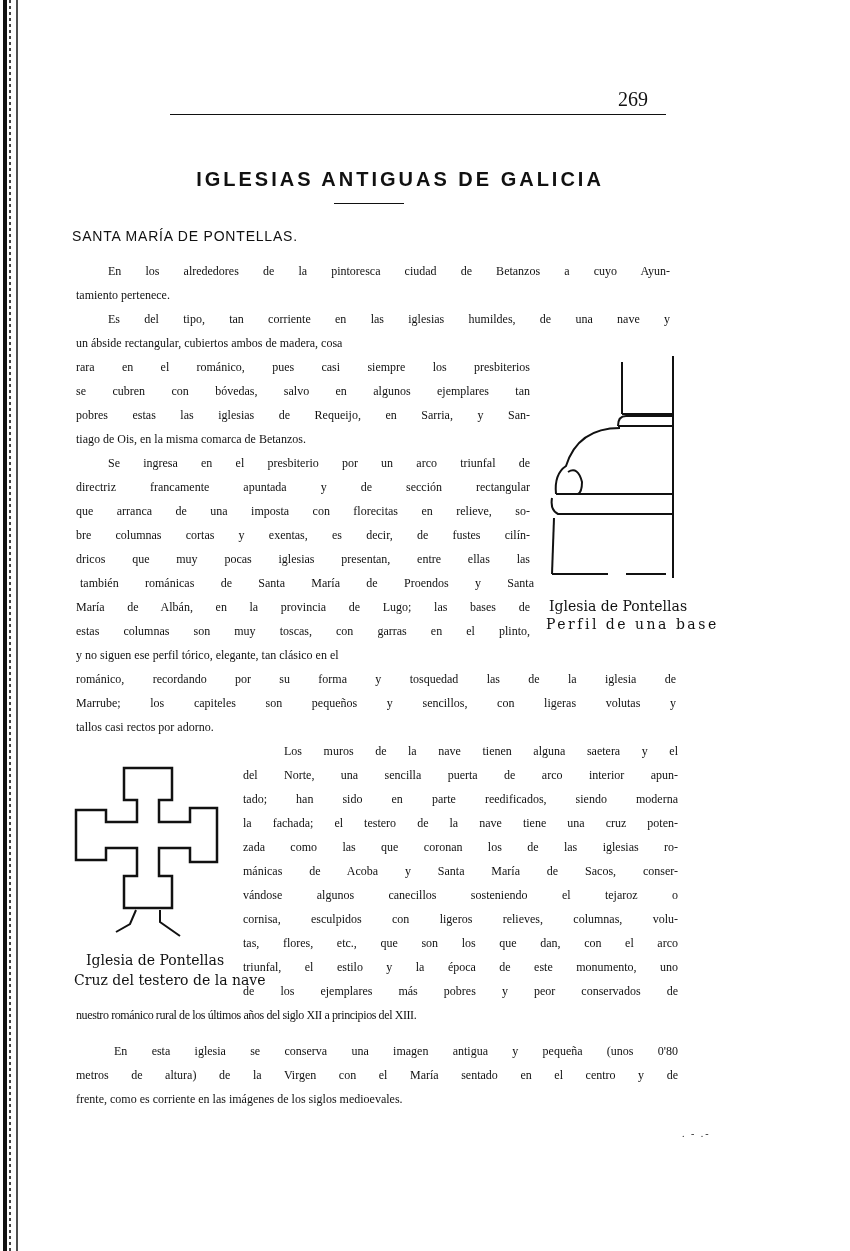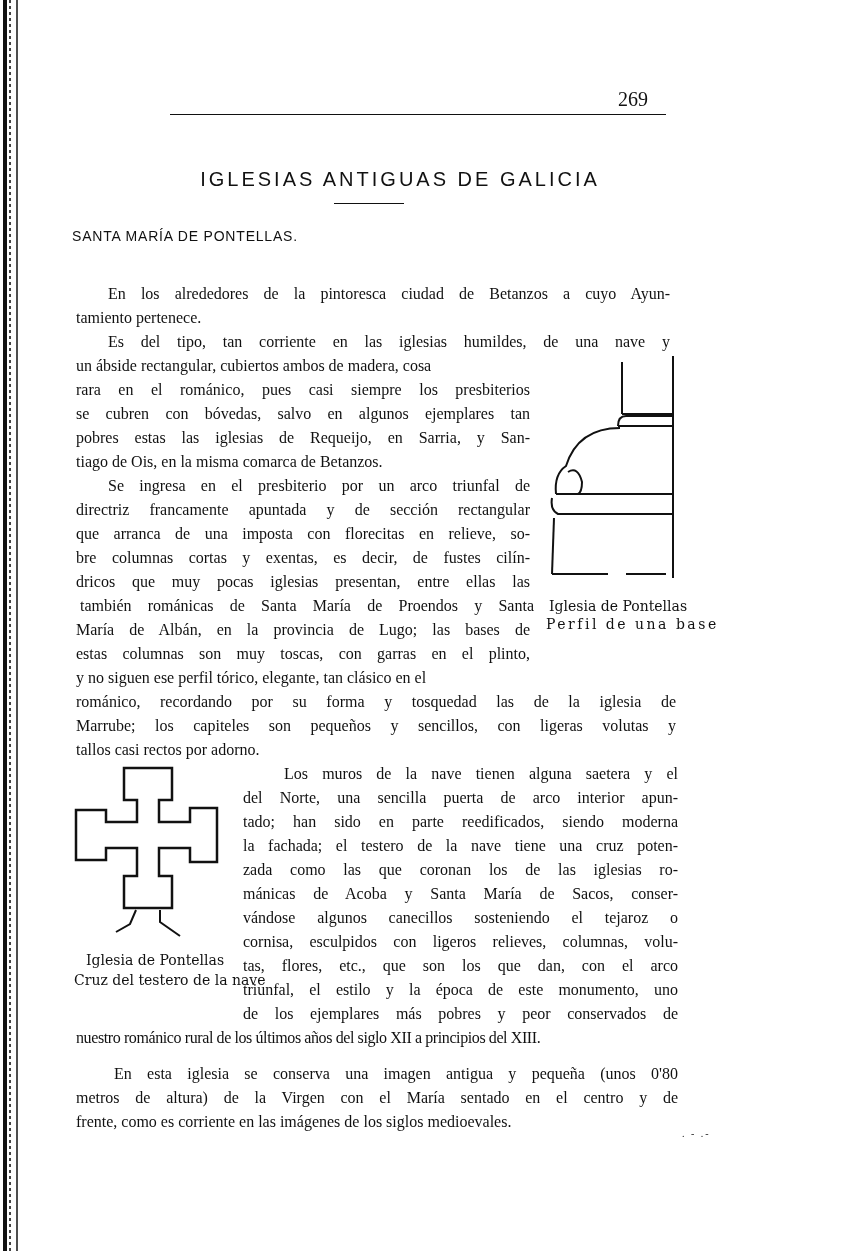--- a/index.html
+++ b/index.html
@@ -20,32 +20,32 @@
     }
     .running-head .title {
       position: absolute; left: 20px; top: 2px; font-size: 20px; letter-spacing: 1.5px;
       font-family: "DejaVu Serif", serif; font-weight: bold;
     }
     .running-head .page-num {
       position: absolute; right: 18px; top: 2px; font-size: 20px;
     }
     .main-title {
       position: absolute; left: 60px; top: 168px; width: 680px; text-align: center;
-      font-family: "Liberation Sans", sans-serif; font-size: 20px; letter-spacing: 3px; font-weight: normal;
+      font-family: "Liberation Sans", sans-serif; font-size: 20px; letter-spacing: 3px; font-weight: bold;
     }
     .title-rule {
       position: absolute; left: 334px; top: 203px; width: 70px; border-top: 1.5px solid #111;
     }
     .section-head {
       position: absolute; left: 72px; top: 228px;
       font-family: "Liberation Sans", sans-serif; font-size: 14px; letter-spacing: 0.8px;
     }
     .text-line {
-      position: absolute; font-size: 16px; line-height: 24px; white-space: nowrap;
-      text-align: justify; text-align-last: justify; margin-top: 23px;
+      position: absolute; font-size: 12px; line-height: 24px; white-space: nowrap;
+      text-align: justify; text-align-last: justify;
     }
     .text-line.last { text-align-last: left; }
     .figure-base { position: absolute; left: 548px; top: 356px; width: 132px; height: 222px; }
     .figure-cross { position: absolute; left: 72px; top: 760px; width: 160px; height: 178px; }
     .caption {
       position: absolute; font-size: 14px; white-space: nowrap; text-align: center;
       font-family: "DejaVu Serif", serif;
     }
     .stray-dots { position: absolute; left: 682px; top: 1128px; font-size: 10px; letter-spacing: 2px; color: #222; }
   </style>

